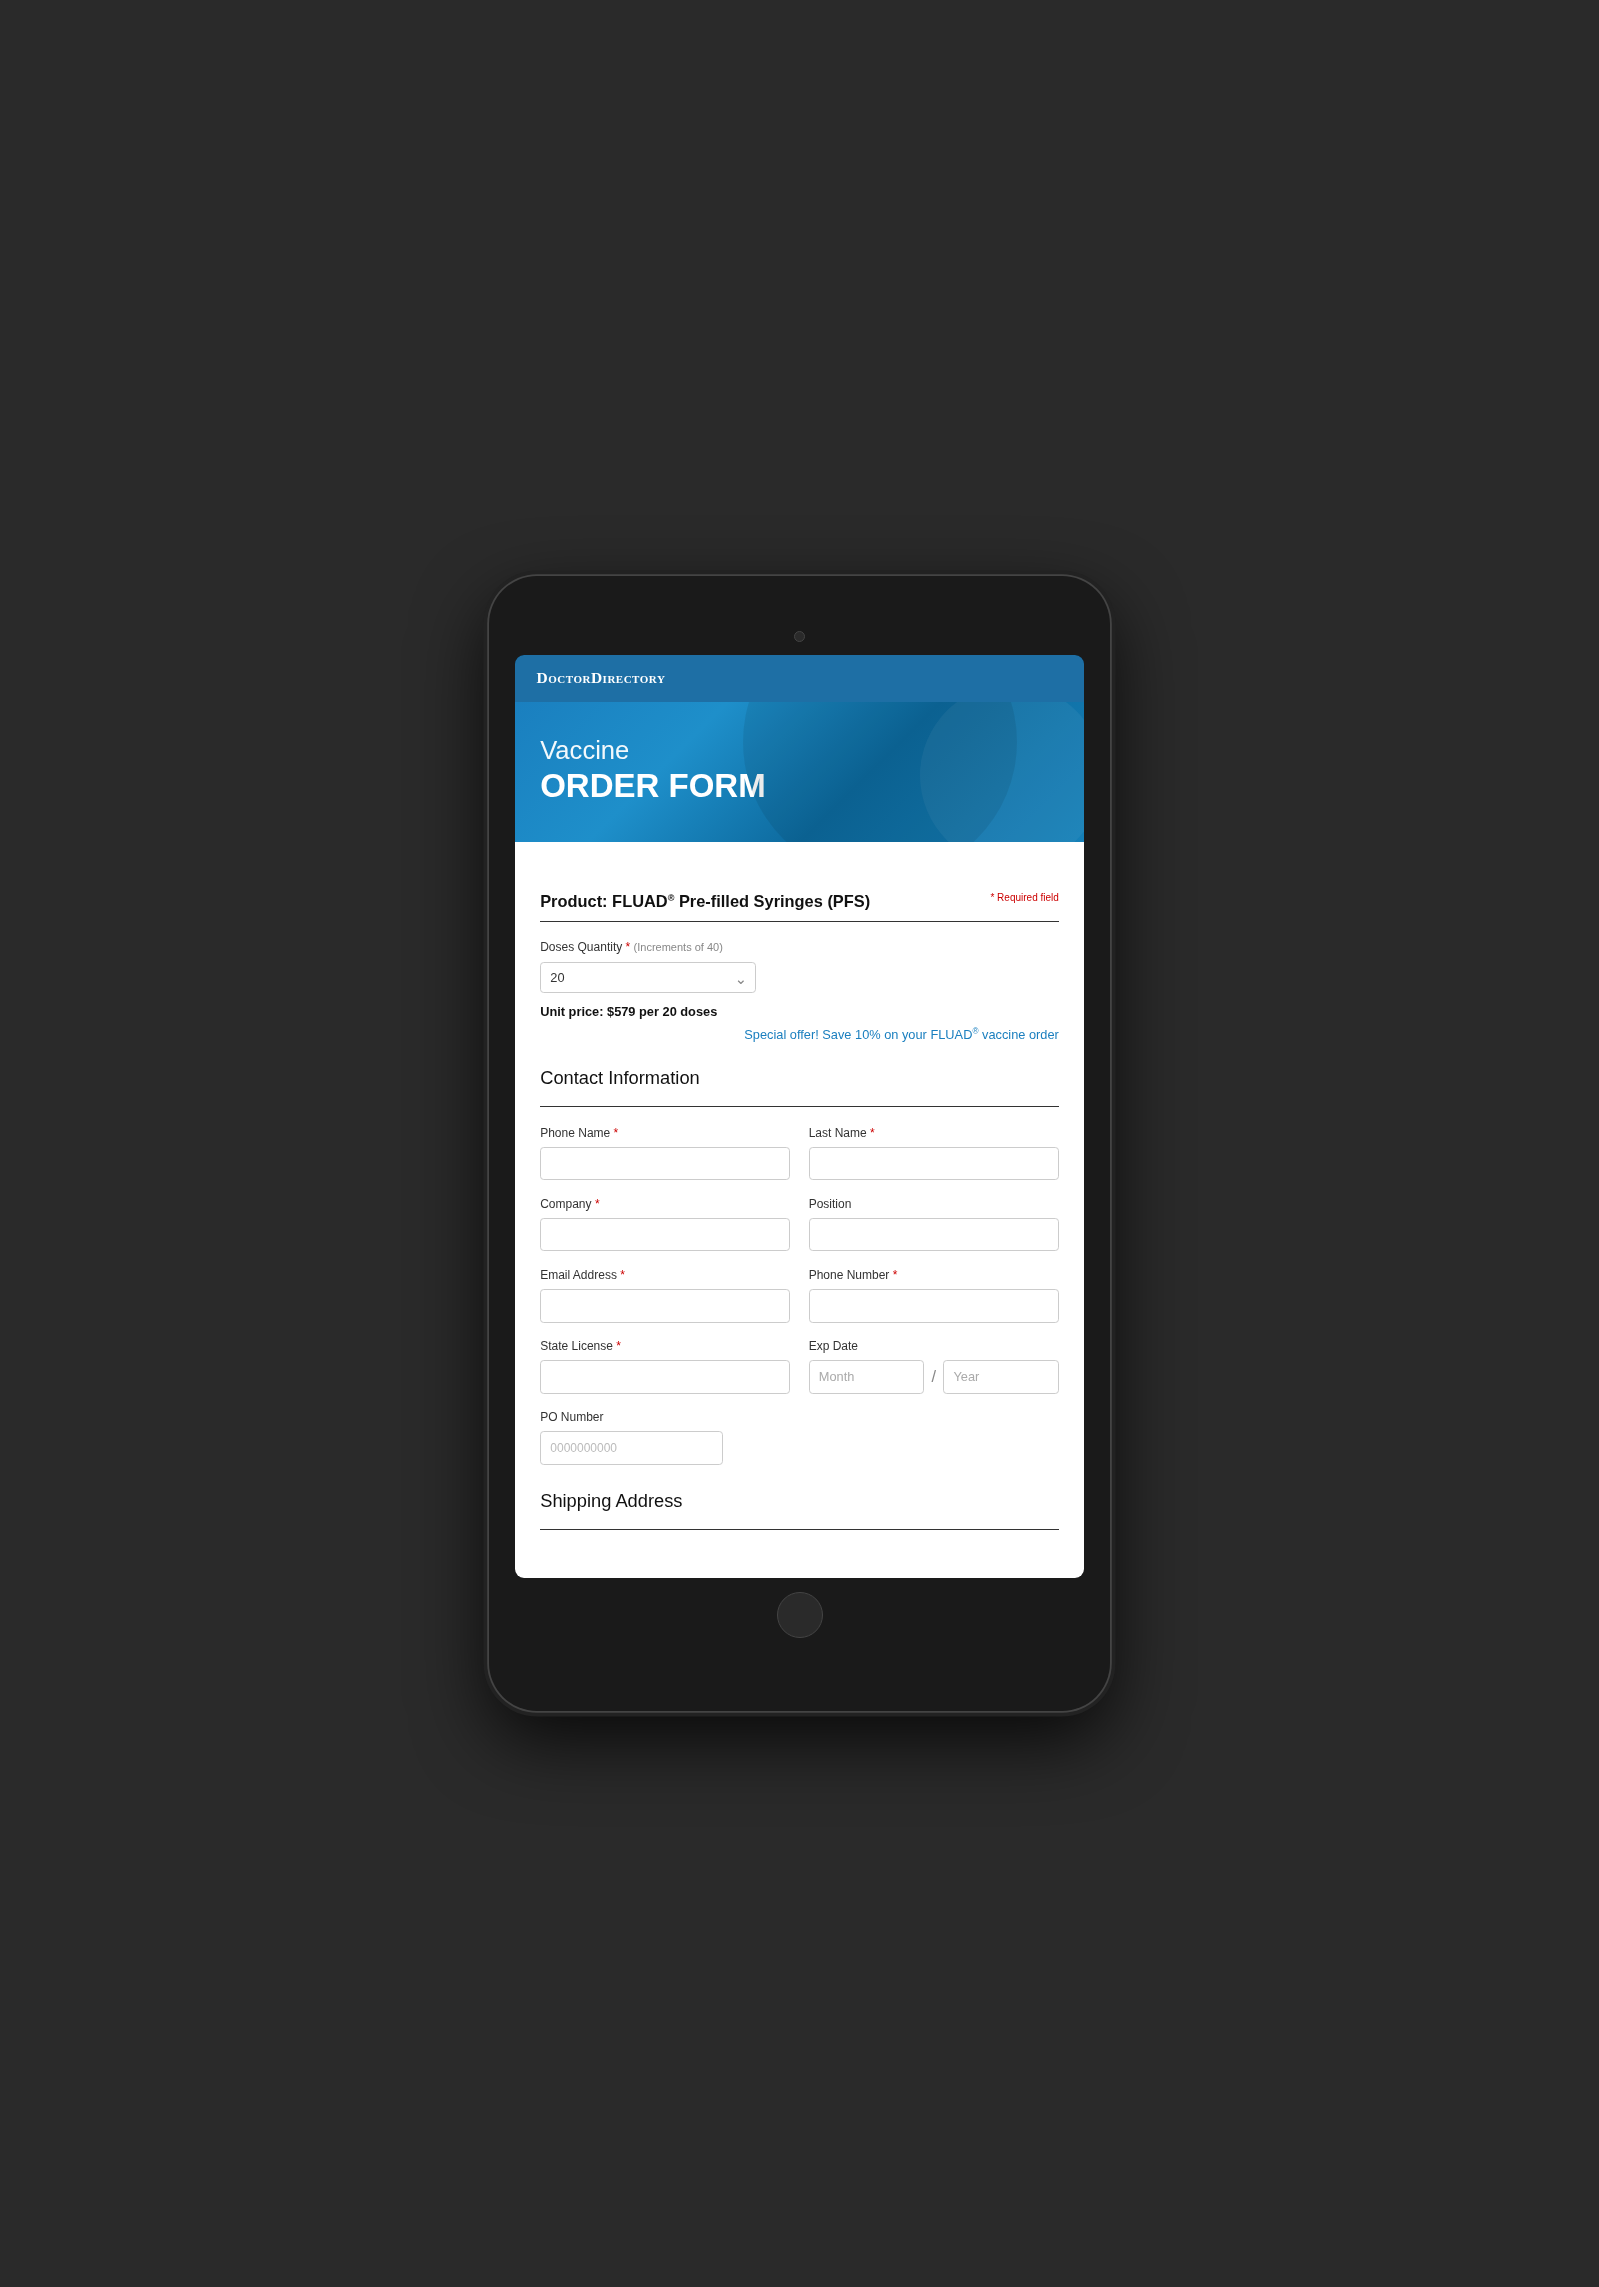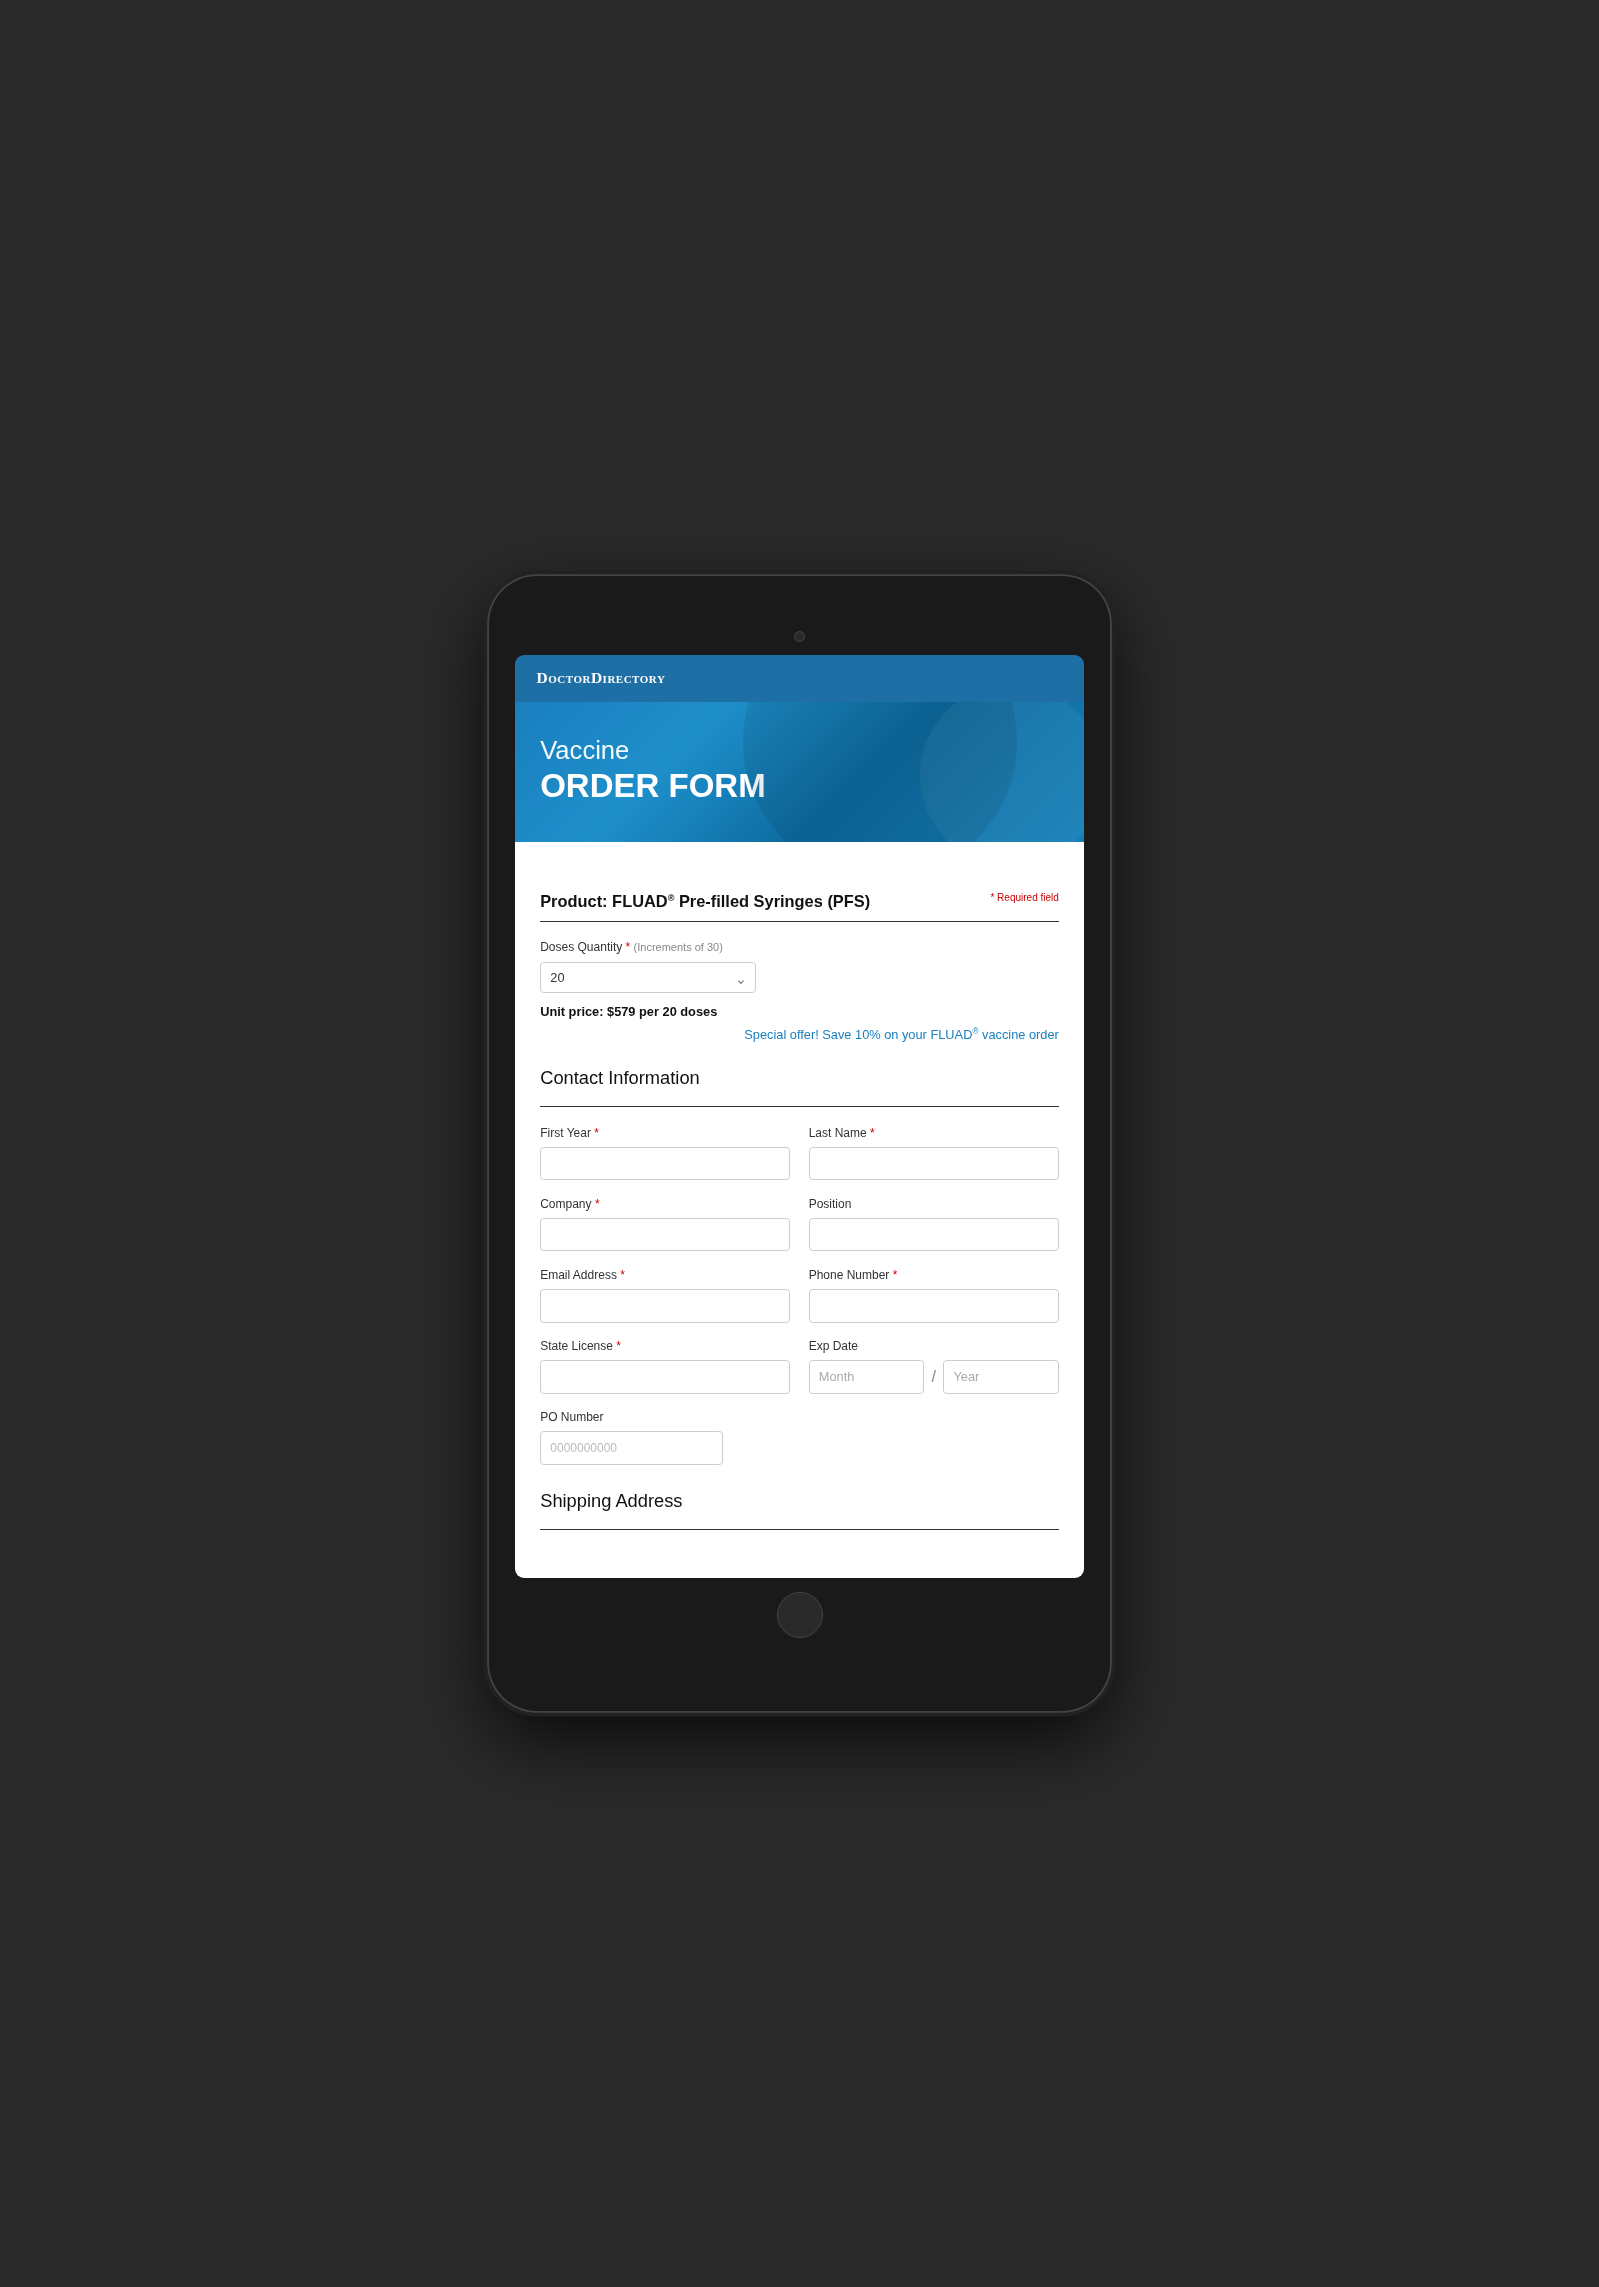--- a/index.html
+++ b/index.html
@@ -286,21 +286,21 @@
       <div class="product-header">
         <div class="product-title">
           <span>Product: FLUAD</span><sup>®</sup><span> Pre-filled Syringes (PFS)</span>
         </div>
         <div class="required-notice">* Required field</div>
       </div>
 
       <div class="field-label">
         <span>Doses Quantity</span>
         <span class="required-star">*</span>
-        <span class="hint">(Increments of 30)</span>
+        <span class="hint">(Increments of 40)</span>
       </div>
 
       <div class="select-wrapper">
         <select class="form-input">
           <option>20</option>
           <option>40</option>
           <option>60</option>
           <option>80</option>
           <option>100</option>
         </select>
@@ -311,21 +311,21 @@
 
       <div class="special-offer">
         <span>Special offer! Save 10% on your FLUAD</span><sup>®</sup><span> vaccine order</span>
       </div>
 
       <div class="section-heading">Contact Information</div>
 
       <div class="form-row">
         <div class="form-col">
           <div class="field-label">
-            <span>First Year</span>
+            <span>Phone Name</span>
             <span class="required-star">*</span>
           </div>
           <input type="text" class="form-input" style="">
         </div>
         <div class="form-col">
           <div class="field-label">
             <span>Last Name</span>
             <span class="required-star">*</span>
           </div>
           <input type="text" class="form-input" style="">

